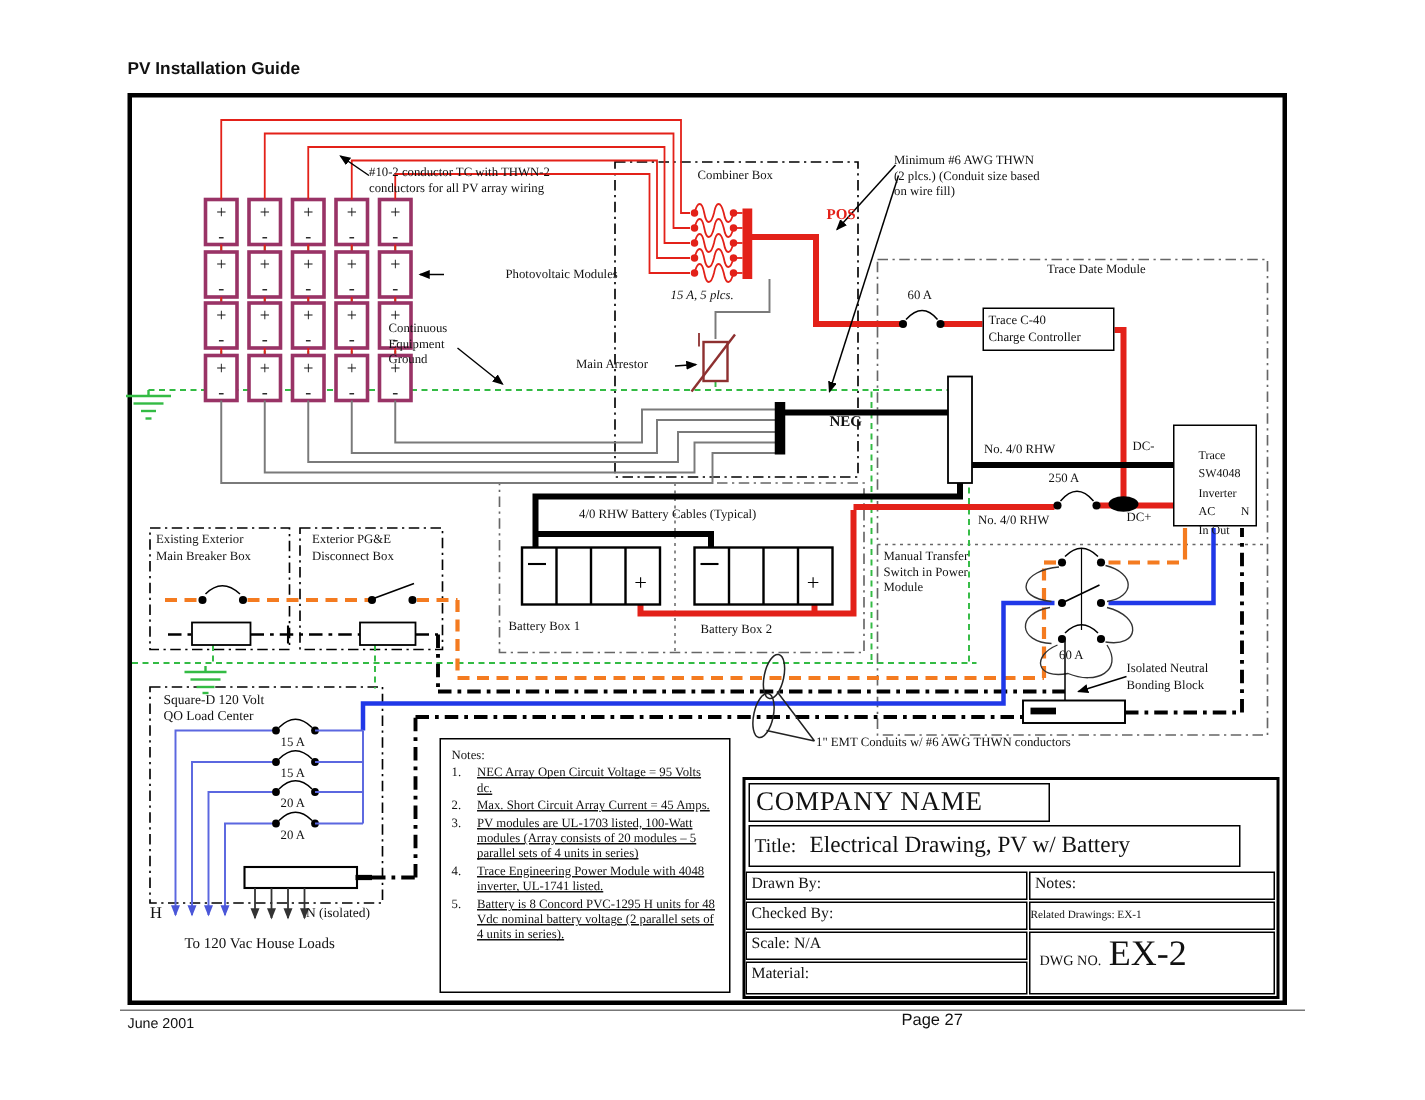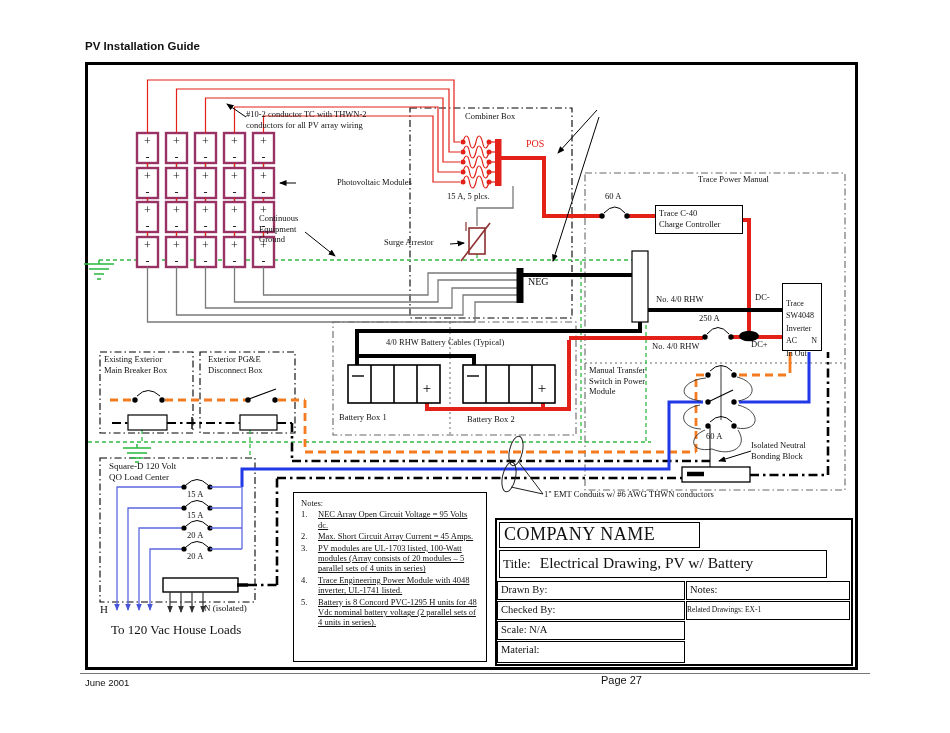--- a/index.html
+++ b/index.html
@@ -4,21 +4,21 @@
 <style>
   html,body{margin:0;padding:0;background:#fff;}
   .page{position:relative;width:950px;height:733px;background:#fff;overflow:hidden;
         font-family:"Liberation Serif",serif;color:#111;}
   .hdr{position:absolute;left:85px;top:40px;font-family:"Liberation Sans",sans-serif;
        font-weight:bold;font-size:11.5px;}
   .frame{position:absolute;left:85px;top:62px;width:773px;height:608px;
          border:3px solid #000;box-sizing:border-box;background:#fff;}
   svg.wires{position:absolute;left:0;top:0;z-index:2;}
   .lbl{position:absolute;z-index:3;font-size:8.5px;line-height:10.5px;white-space:pre-line;}
-  .b{font-weight:normal;}
+  .b{font-weight:bold;margin-left:25px;}
   .footrule{position:absolute;left:80px;top:673px;width:790px;height:1px;background:#777;z-index:1;}
   .foot-l{position:absolute;left:85px;top:677px;font-family:"Liberation Sans",sans-serif;font-size:9.5px;}
   .foot-r{position:absolute;left:601px;top:674px;font-family:"Liberation Sans",sans-serif;font-size:11px;}
   
   .notes{position:absolute;left:293px;top:492px;width:194px;height:170px;border:1.5px solid #000;
          box-sizing:border-box;background:#fff;z-index:3;padding:5px 4px 0 7px;font-size:8.5px;line-height:10.4px;}
   .notes .nrow{display:flex;margin-top:1px;}
   .notes .nnum{width:17px;flex:none;}
   .notes .ntext{flex:1;padding-right:4px;text-decoration:underline;}
   .notes .nrow:nth-child(6) .nnum{font-size:11px;line-height:10px;}
@@ -398,33 +398,36 @@
   </svg>
 
   <div class="lbl" style="left:246px;top:109px;">#10-2 conductor TC with THWN-2
 conductors for all PV array wiring</div>
   <div class="lbl" style="left:297px;top:177px;margin-left:40px;">Photovoltaic Modules</div>
   <div class="lbl" style="left:259px;top:213px;">Continuous
 Equipment
 Ground</div>
   <div class="lbl" style="left:465px;top:111px;">Combiner Box</div>
   <div class="lbl b" style="left:526px;top:139px;color:#e32119;font-size:10px;">POS</div>
-  <div class="lbl" style="left:447px;top:191px;">15 A, 5 plcs.</div>
-  <div class="lbl" style="left:384px;top:237px;">Surge Arrestor</div>
-  <div class="lbl" style="left:698px;top:174px;">Trace Power Manual</div>
+  <div class="lbl" style="left:447px;top:191px;font-style:italic;">15 A, 5 plcs.</div>
+  <div class="lbl" style="left:384px;top:237px;">Main Arrestor</div>
+  <div class="lbl" style="left:596px;top:101px;">Minimum #6 AWG THWN
+(2 plcs.) (Conduit size based
+on wire fill)</div>
+  <div class="lbl" style="left:698px;top:174px;">Trace Date Module</div>
   <div class="lbl" style="left:605px;top:191px;">60 A</div>
   <div class="eqbox" style="left:655px;top:205px;width:88px;height:29px;">Trace C-40
 Charge Controller</div>
   <div class="lbl b" style="left:528px;top:277px;font-size:10px;">NEG</div>
   <div class="lbl" style="left:656px;top:294px;">No. 4/0 RHW</div>
   <div class="lbl" style="left:755px;top:292px;">DC-</div>
   <div class="lbl" style="left:699px;top:313px;">250 A</div>
   <div class="lbl" style="left:652px;top:341px;">No. 4/0 RHW</div>
   <div class="lbl" style="left:751px;top:339px;">DC+</div>
-  <div class="eqbox" style="left:782px;top:283px;width:40px;height:68px;font-size:8px;line-height:12.6px;padding:1px 3px;">
+  <div class="eqbox" style="left:782px;top:283px;width:56px;height:68px;font-size:8px;line-height:12.6px;padding:1px 16px;">
     <span>Trace
 SW4048
 Inverter
 AC
 In Out</span>
     <span style="position:absolute;right:4px;top:51px;">N</span>
   </div>
   <div class="lbl" style="left:589px;top:365px;">Manual Transfer
 Switch in Power
 Module</div>
@@ -441,21 +444,21 @@
   <div class="lbl" style="left:109px;top:461px;font-size:9px;line-height:11px;">Square-D 120 Volt
 QO Load Center</div>
   <div id="breaker-labels">
       <div class="lbl" style="left: 187px; top: 489px;">15 A</div>
       <div class="lbl" style="left: 187px; top: 510px;">15 A</div>
       <div class="lbl" style="left: 187px; top: 530px;">20 A</div>
       <div class="lbl" style="left: 187px; top: 551px;">20 A</div>
     </div>
   <div class="lbl" style="left:100px;top:604px;font-size:11px;">H</div>
   <div class="lbl" style="left:204px;top:603px;font-size:9px;">N (isolated)</div>
-  <div class="lbl" style="left:111px;top:625px;font-size:13px;">To 120 Vac House Loads</div>
+  <div class="lbl" style="left:123px;top:625px;font-size:10px;">To 120 Vac House Loads</div>
   <div class="lbl" style="left:544px;top:489px;">1" EMT Conduits w/ #6 AWG THWN conductors</div>
 
   <div class="notes">
     <div>Notes:</div>
     <div id="notes-list">
         <div class="nrow">
           <div class="nnum">1.</div>
           <div class="ntext">NEC Array Open Circuit Voltage = 95 Volts dc.</div>
         </div>
         <div class="nrow">
@@ -482,18 +485,22 @@
       <span class="tl">Title:</span>
       <span class="tv">Electrical Drawing, PV w/ Battery</span>
     </div>
     <div class="tb tb-company">COMPANY NAME</div>
     <div class="tb tb-row tb-drawn">Drawn By:</div>
     <div class="tb tb-row tb-checked">Checked By:</div>
     <div class="tb tb-row tb-scale">Scale: N/A</div>
     <div class="tb tb-row tb-material">Material:</div>
     <div class="tb tb-row tb-date">Notes:</div>
     <div class="tb tb-related">Related Drawings:  EX-1</div>
+    <div class="tb tb-dwg">
+      <span class="dl">DWG NO.</span>
+      <span class="dv">EX-2</span>
+    </div>
   </div>
 
   <div class="footrule"></div>
   <div class="foot-l">June 2001</div>
   <div class="foot-r">Page 27</div>
 </div>
 
 </body></html>

